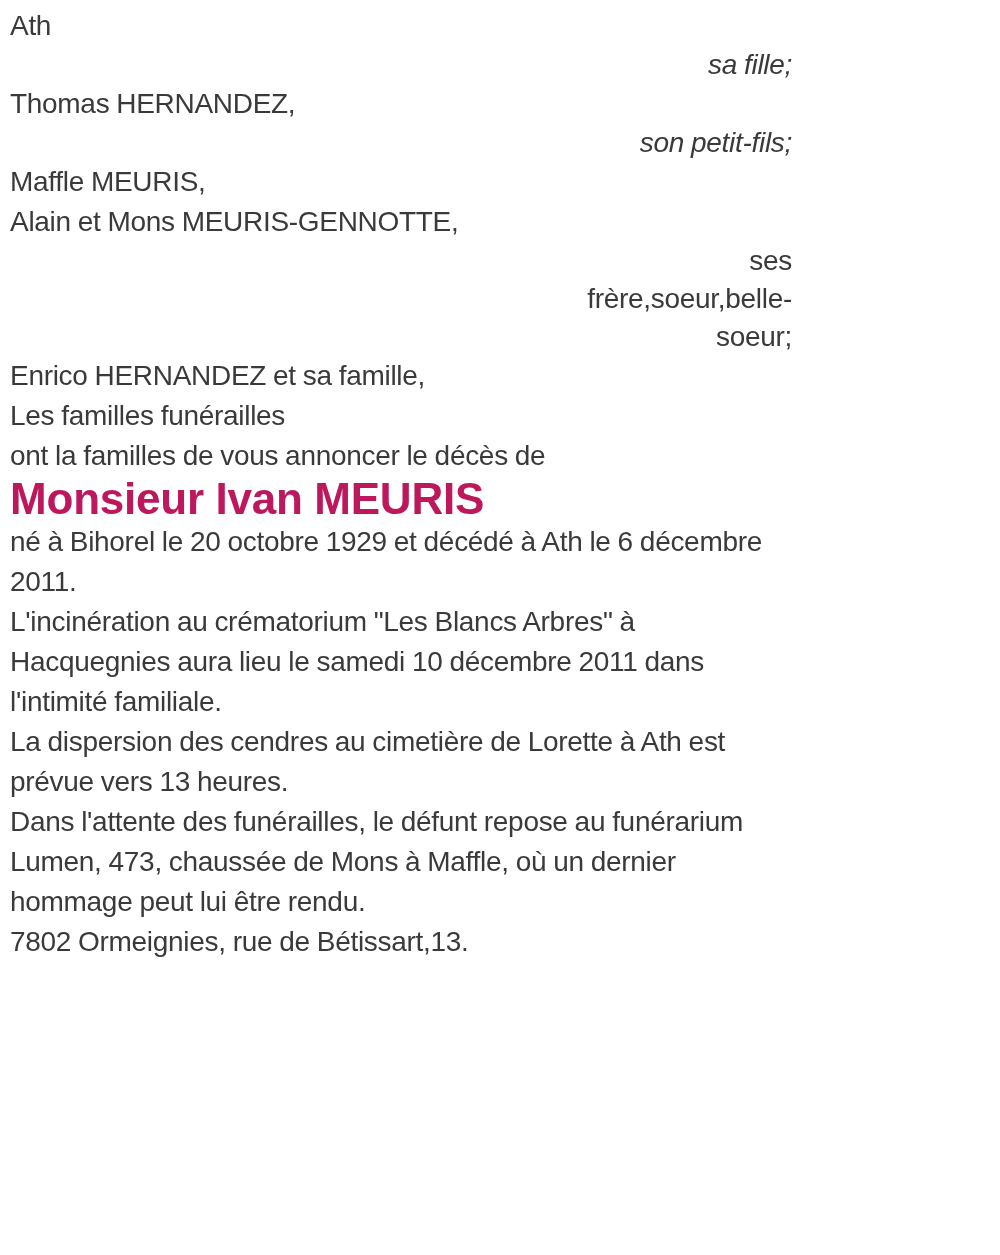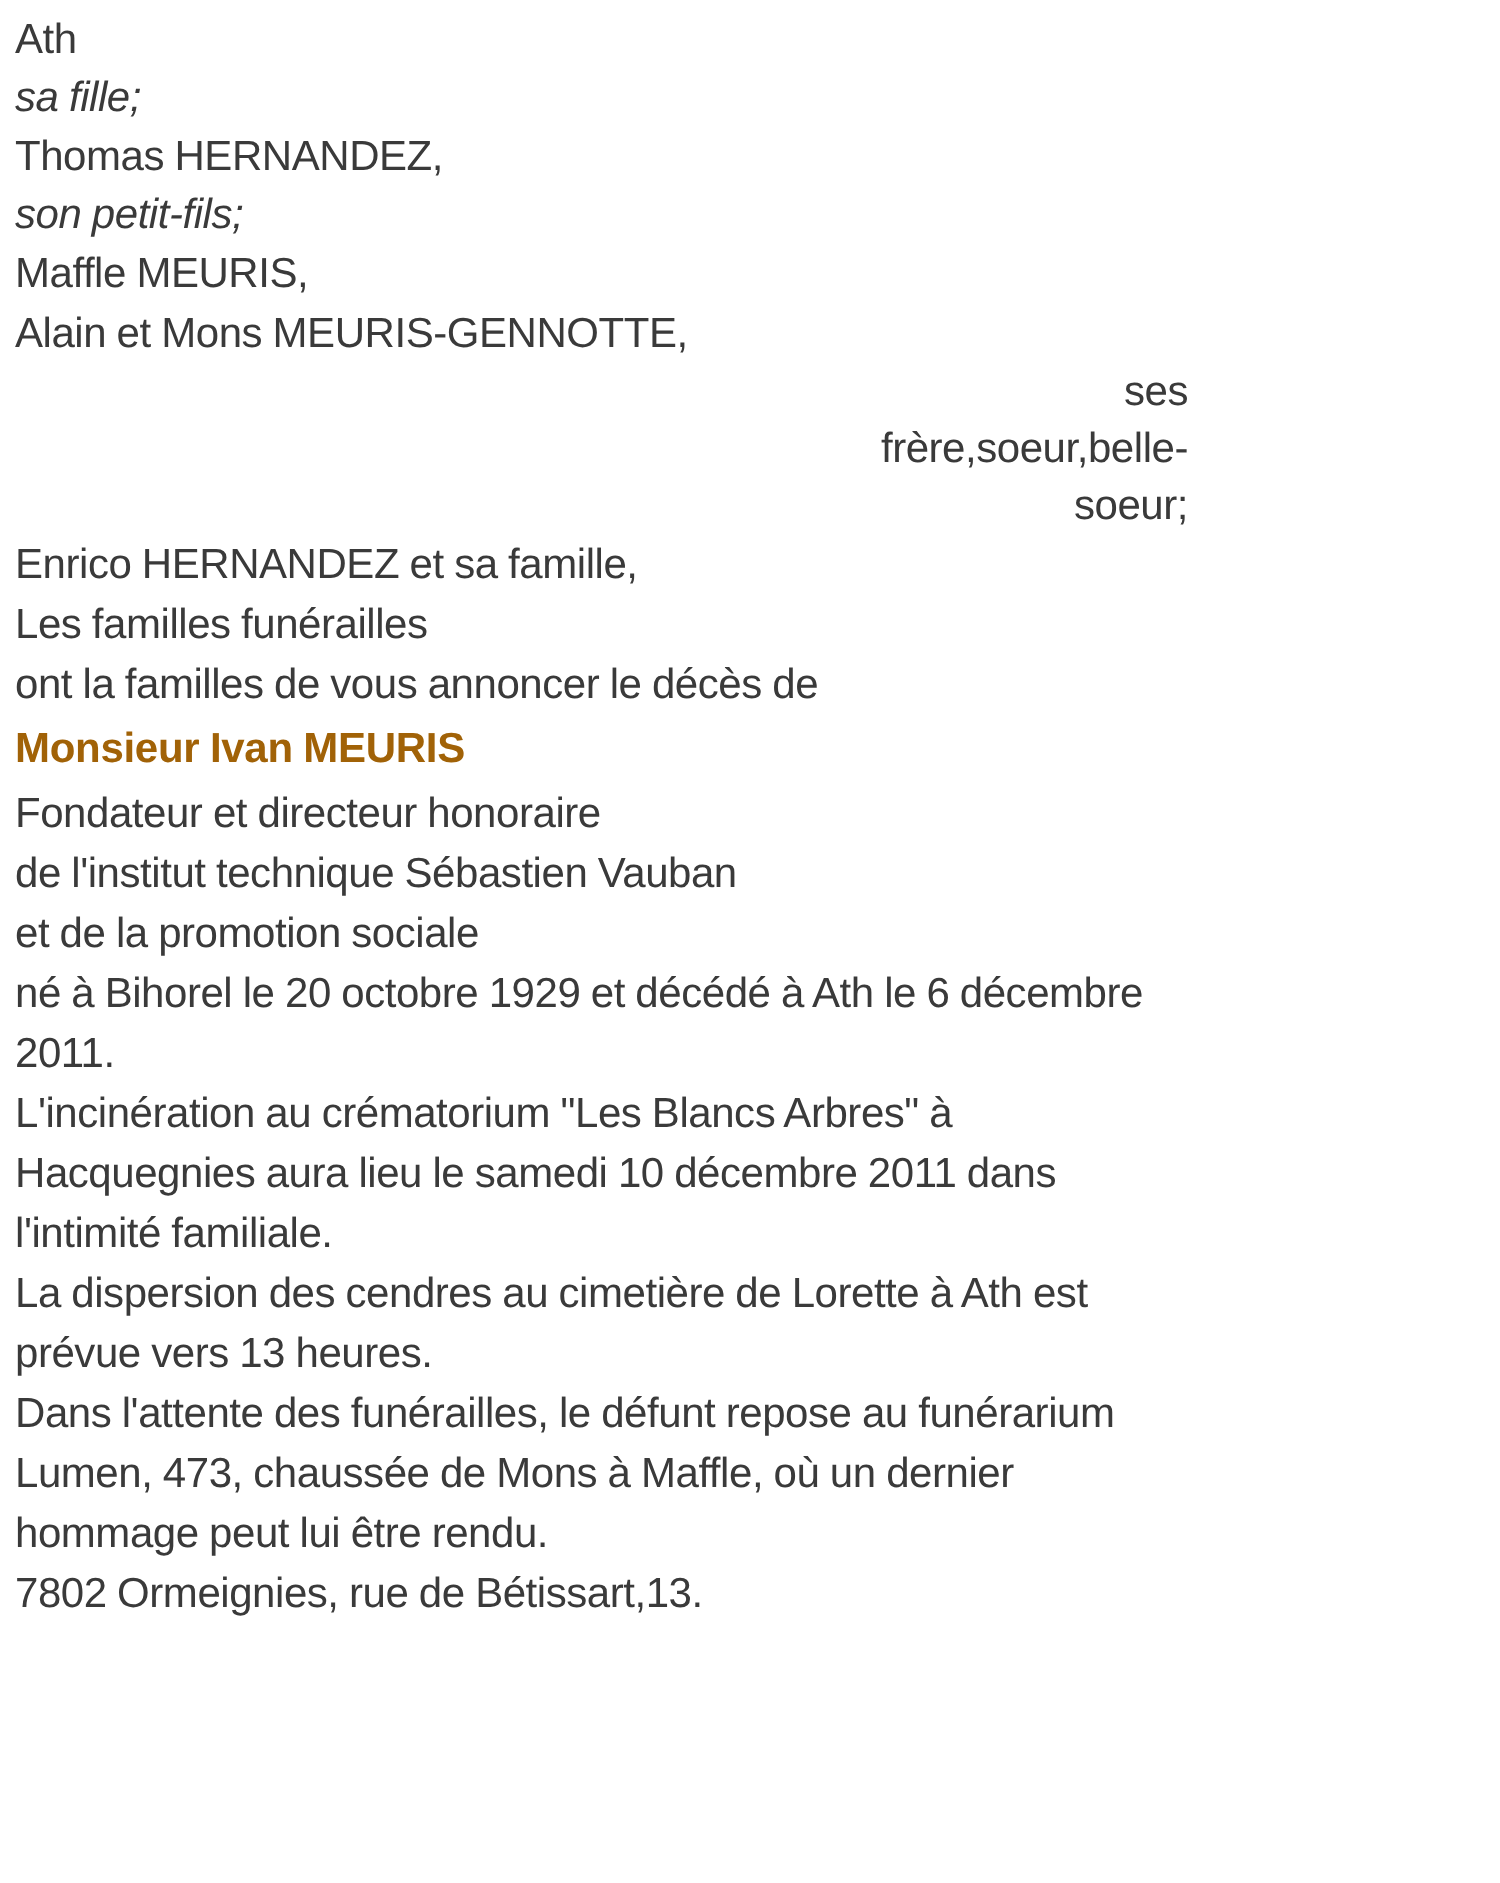--- a/index.html
+++ b/index.html
@@ -24,37 +24,38 @@
   }
   .doc p, .doc h1, .doc div { margin: 0; padding: 0; }
 
   .city { }
   .names { }
   .names-first { margin-top: 8px; }
 
   .relation {
     margin-top: -12px;
     font-style: italic;
+    text-align: right;
     line-height: 38px;
   }
   .relation-block {
     margin-top: -18px;
     text-align: right;
     line-height: 38px;
   }
 
   .intro { margin-top: 39px; }
 
   .deceased {
     margin-top: 36px;
-    font-size: 28px;
+    font-size: 44px;
     line-height: 46px;
     font-weight: 700;
     letter-spacing: -0.2px;
-    color: #a16207;
+    color: #be185d;
   }
 
   .titles { margin-top: 48px; }
 
   .para-birth   { margin-top: 41px; }
   .para-crem    { margin-top: 5px; }
   .para-ashes   { margin-top: 5px; }
   .para-repose  { margin-top: 16px; }
 
   .address { margin-top: 38px; }
@@ -84,25 +85,20 @@
   </div>
 
   <p class="names">Enrico HERNANDEZ et sa famille,</p>
 
   <p class="names">Les familles funérailles</p>
 
   <p class="intro">ont la familles de vous annoncer le décès de</p>
 
   <h1 class="deceased">Monsieur Ivan MEURIS</h1>
 
-  <div class="titles">
-    <div>Fondateur et directeur honoraire</div>
-    <div>de l'institut technique Sébastien Vauban</div>
-    <div>et de la promotion sociale</div>
-  </div>
 
   <p class="para-birth">né à Bihorel le 20 octobre 1929 et décédé à Ath le 6 décembre 2011.</p>
 
   <p class="para-crem">L'incinération au crématorium "Les Blancs Arbres" à Hacquegnies aura lieu le samedi 10 décembre 2011 dans l'intimité familiale.</p>
 
   <p class="para-ashes">La dispersion des cendres au cimetière de Lorette à Ath est prévue vers 13 heures.</p>
 
   <p class="para-repose">Dans l'attente des funérailles, le défunt repose au funérarium Lumen, 473, chaussée de Mons à Maffle, où un dernier hommage peut lui être rendu.</p>
 
   <p class="address">7802 Ormeignies, rue de Bétissart,13.</p>

